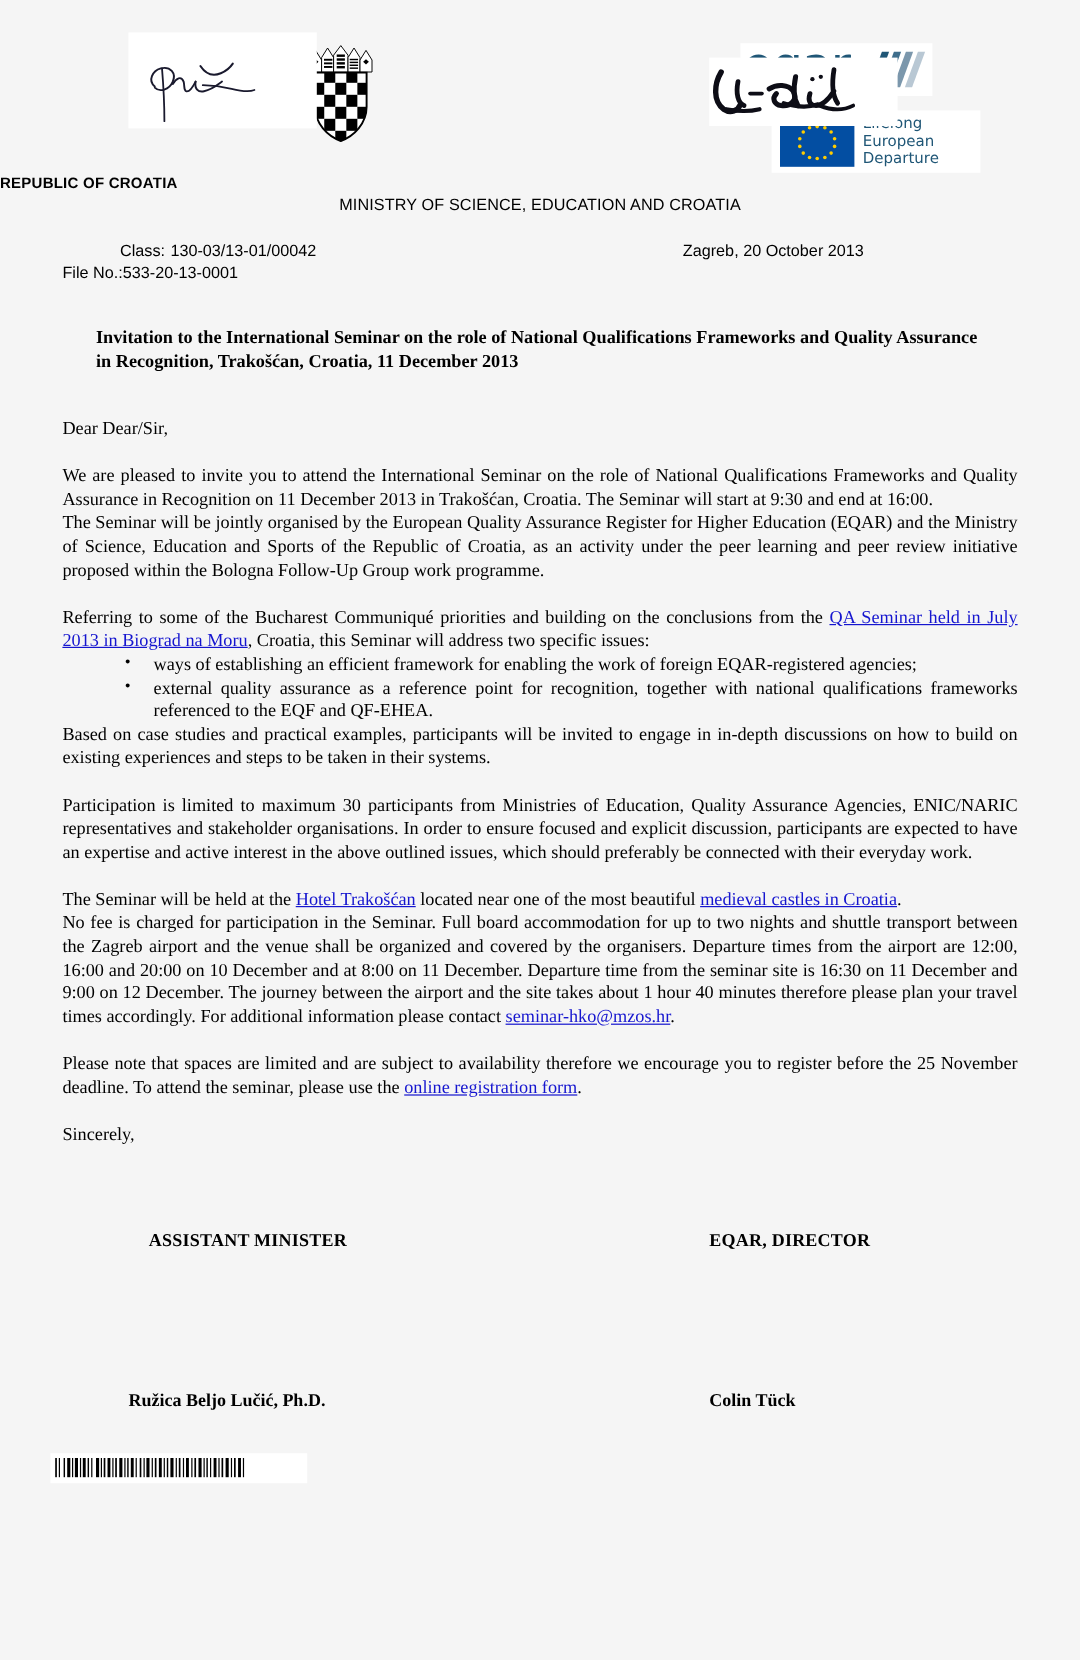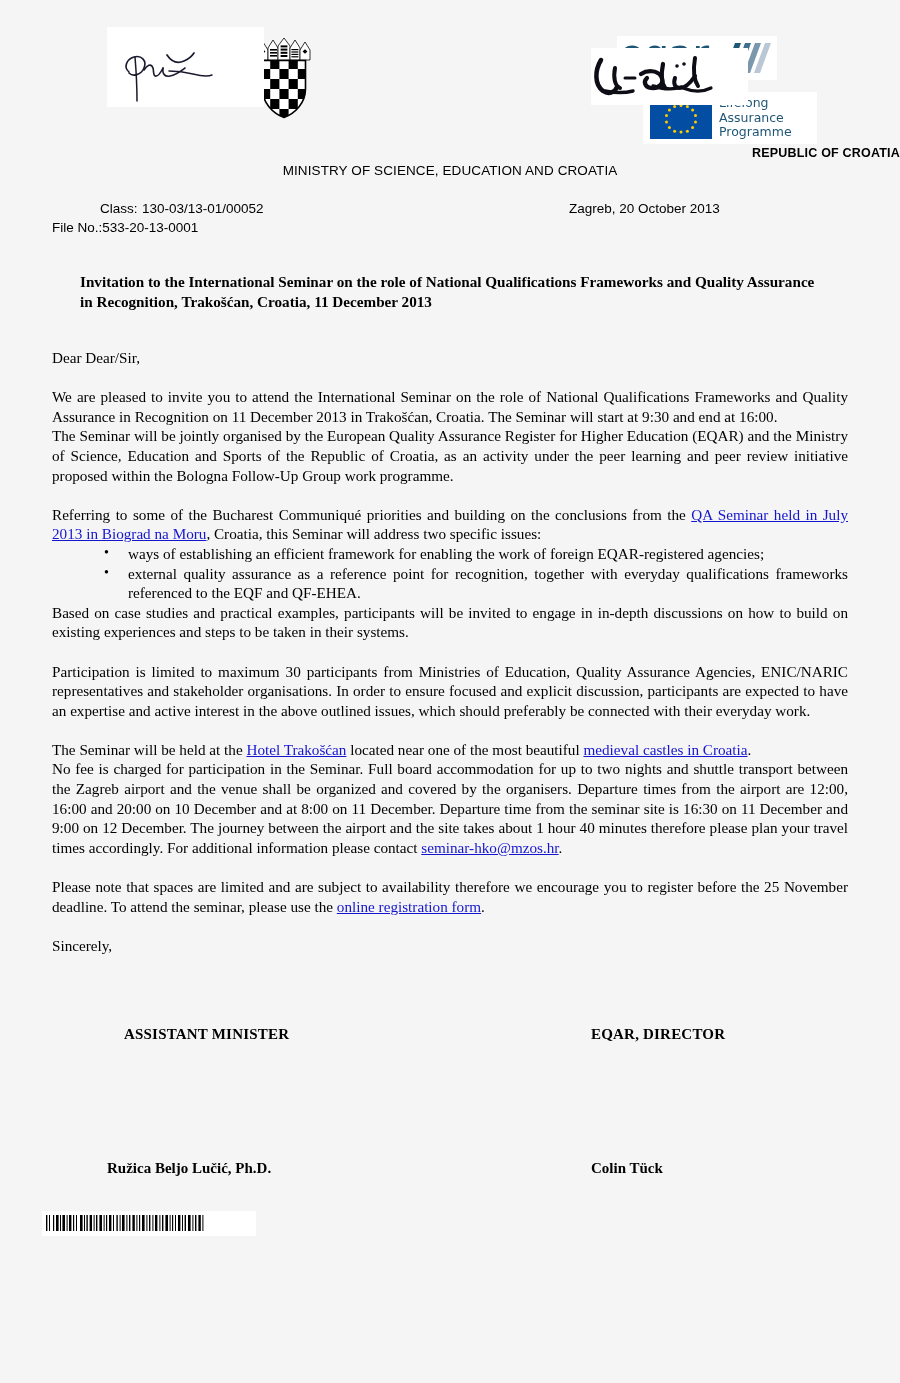--- a/index.html
+++ b/index.html
@@ -108,21 +108,21 @@
     font-size: 12.5px;
     line-height: 14.5px;
     color: #1f5676;
   }
 
   .ministry-line1 {
     position: absolute;
     left: 0;
     top: 146px;
     width: 900px;
-    text-align: right;
+    text-align: left;
     font-family: "Liberation Sans", sans-serif;
     font-size: 12.5px;
     font-weight: bold;
     letter-spacing: 0.2px;
   }
   .ministry-line2 {
     position: absolute;
     left: 0;
     top: 163px;
     width: 900px;
@@ -348,52 +348,52 @@
               <circle cx="19.4" cy="30.6" r="1.5"></circle>
               <circle cx="16.5" cy="25" r="1.5"></circle>
               <circle cx="16.5" cy="18.6" r="1.5"></circle>
               <circle cx="19.4" cy="13" r="1.5"></circle>
               <circle cx="24.6" cy="9.4" r="1.5"></circle>
             </g>
           </svg>
         </div>
         <div class="llp-text">
           <div>Lifelong</div>
-          <div>Assurance</div>
-          <div>Programme</div>
+          <div>European</div>
+          <div>Departure</div>
         </div>
       </div>
     </div>
 
     <div class="ministry-line1">REPUBLIC OF CROATIA</div>
     <div class="ministry-line2">MINISTRY OF SCIENCE, EDUCATION AND CROATIA</div>
   </div>
 
   <div class="refblock">
     <div>
-      <span class="lbl ref-class-label">Class:</span><span>130-03/13-01/00052</span>
+      <span class="lbl ref-class-label">Class:</span><span>130-03/13-01/00042</span>
     </div>
     <div>
       <span>File No.:</span><span>533-20-13-0001</span>
     </div>
   </div>
   <div class="datestamp">Zagreb, 20 October 2013</div>
 
   <div class="title">Invitation to the International Seminar on the role of National Qualifications Frameworks and Quality Assurance in Recognition, Trakošćan, Croatia, 11 December 2013</div>
 
   <div class="body-text">
     <p>Dear Dear/Sir,</p>
     <div class="spacer"></div>
     <p>We are pleased to invite you to attend the International Seminar on the role of National Qualifications Frameworks and Quality Assurance in Recognition on 11 December 2013 in Trakošćan, Croatia. The Seminar will start at 9:30 and end at 16:00.</p>
     <p>The Seminar will be jointly organised by the European Quality Assurance Register for Higher Education (EQAR) and the Ministry of Science, Education and Sports of the Republic of Croatia, as an activity under the peer learning and peer review initiative proposed within the Bologna Follow-Up Group work programme.</p>
     <div class="spacer"></div>
     <p><span>Referring to some of the Bucharest Communiqué priorities and building on the conclusions from the </span><a class="doclink" href="#">QA Seminar held in July 2013 in Biograd na Moru</a><span>, Croatia, this Seminar will address two specific issues:</span></p>
     <ul class="bullets">
       <li>ways of establishing an efficient framework for enabling the work of foreign EQAR-registered agencies;</li>
-      <li>external quality assurance as a reference point for recognition, together with everyday qualifications frameworks referenced to the EQF and QF-EHEA.</li>
+      <li>external quality assurance as a reference point for recognition, together with national qualifications frameworks referenced to the EQF and QF-EHEA.</li>
     </ul>
     <p>Based on case studies and practical examples, participants will be invited to engage in in-depth discussions on how to build on existing experiences and steps to be taken in their systems.</p>
     <div class="spacer"></div>
     <p>Participation is limited to maximum 30 participants from Ministries of Education, Quality Assurance Agencies, ENIC/NARIC representatives and stakeholder organisations. In order to ensure focused and explicit discussion, participants are expected to have an expertise and active interest in the above outlined issues, which should preferably be connected with their everyday work.</p>
     <div class="spacer"></div>
     <p><span>The Seminar will be held at the </span><a class="doclink" href="#">Hotel Trakošćan</a><span> located near one of the most beautiful </span><a class="doclink" href="#">medieval castles in Croatia</a><span>.</span></p>
     <p><span>No fee is charged for participation in the Seminar. Full board accommodation for up to two nights and shuttle transport between the Zagreb airport and the venue shall be organized and covered by the organisers. Departure times from the airport are 12:00, 16:00 and 20:00 on 10 December and at 8:00 on 11 December. Departure time from the seminar site is 16:30 on 11 December and 9:00 on 12 December. The journey between the airport and the site takes about 1 hour 40 minutes therefore please plan your travel times accordingly. For additional information please contact </span><a class="doclink" href="#">seminar-hko@mzos.hr</a><span>.</span></p>
     <div class="spacer"></div>
     <p><span>Please note that spaces are limited and are subject to availability therefore we encourage you to register before the 25 November deadline. To attend the seminar, please use the </span><a class="doclink" href="#">online registration form</a><span>.</span></p>
     <div class="spacer"></div>

